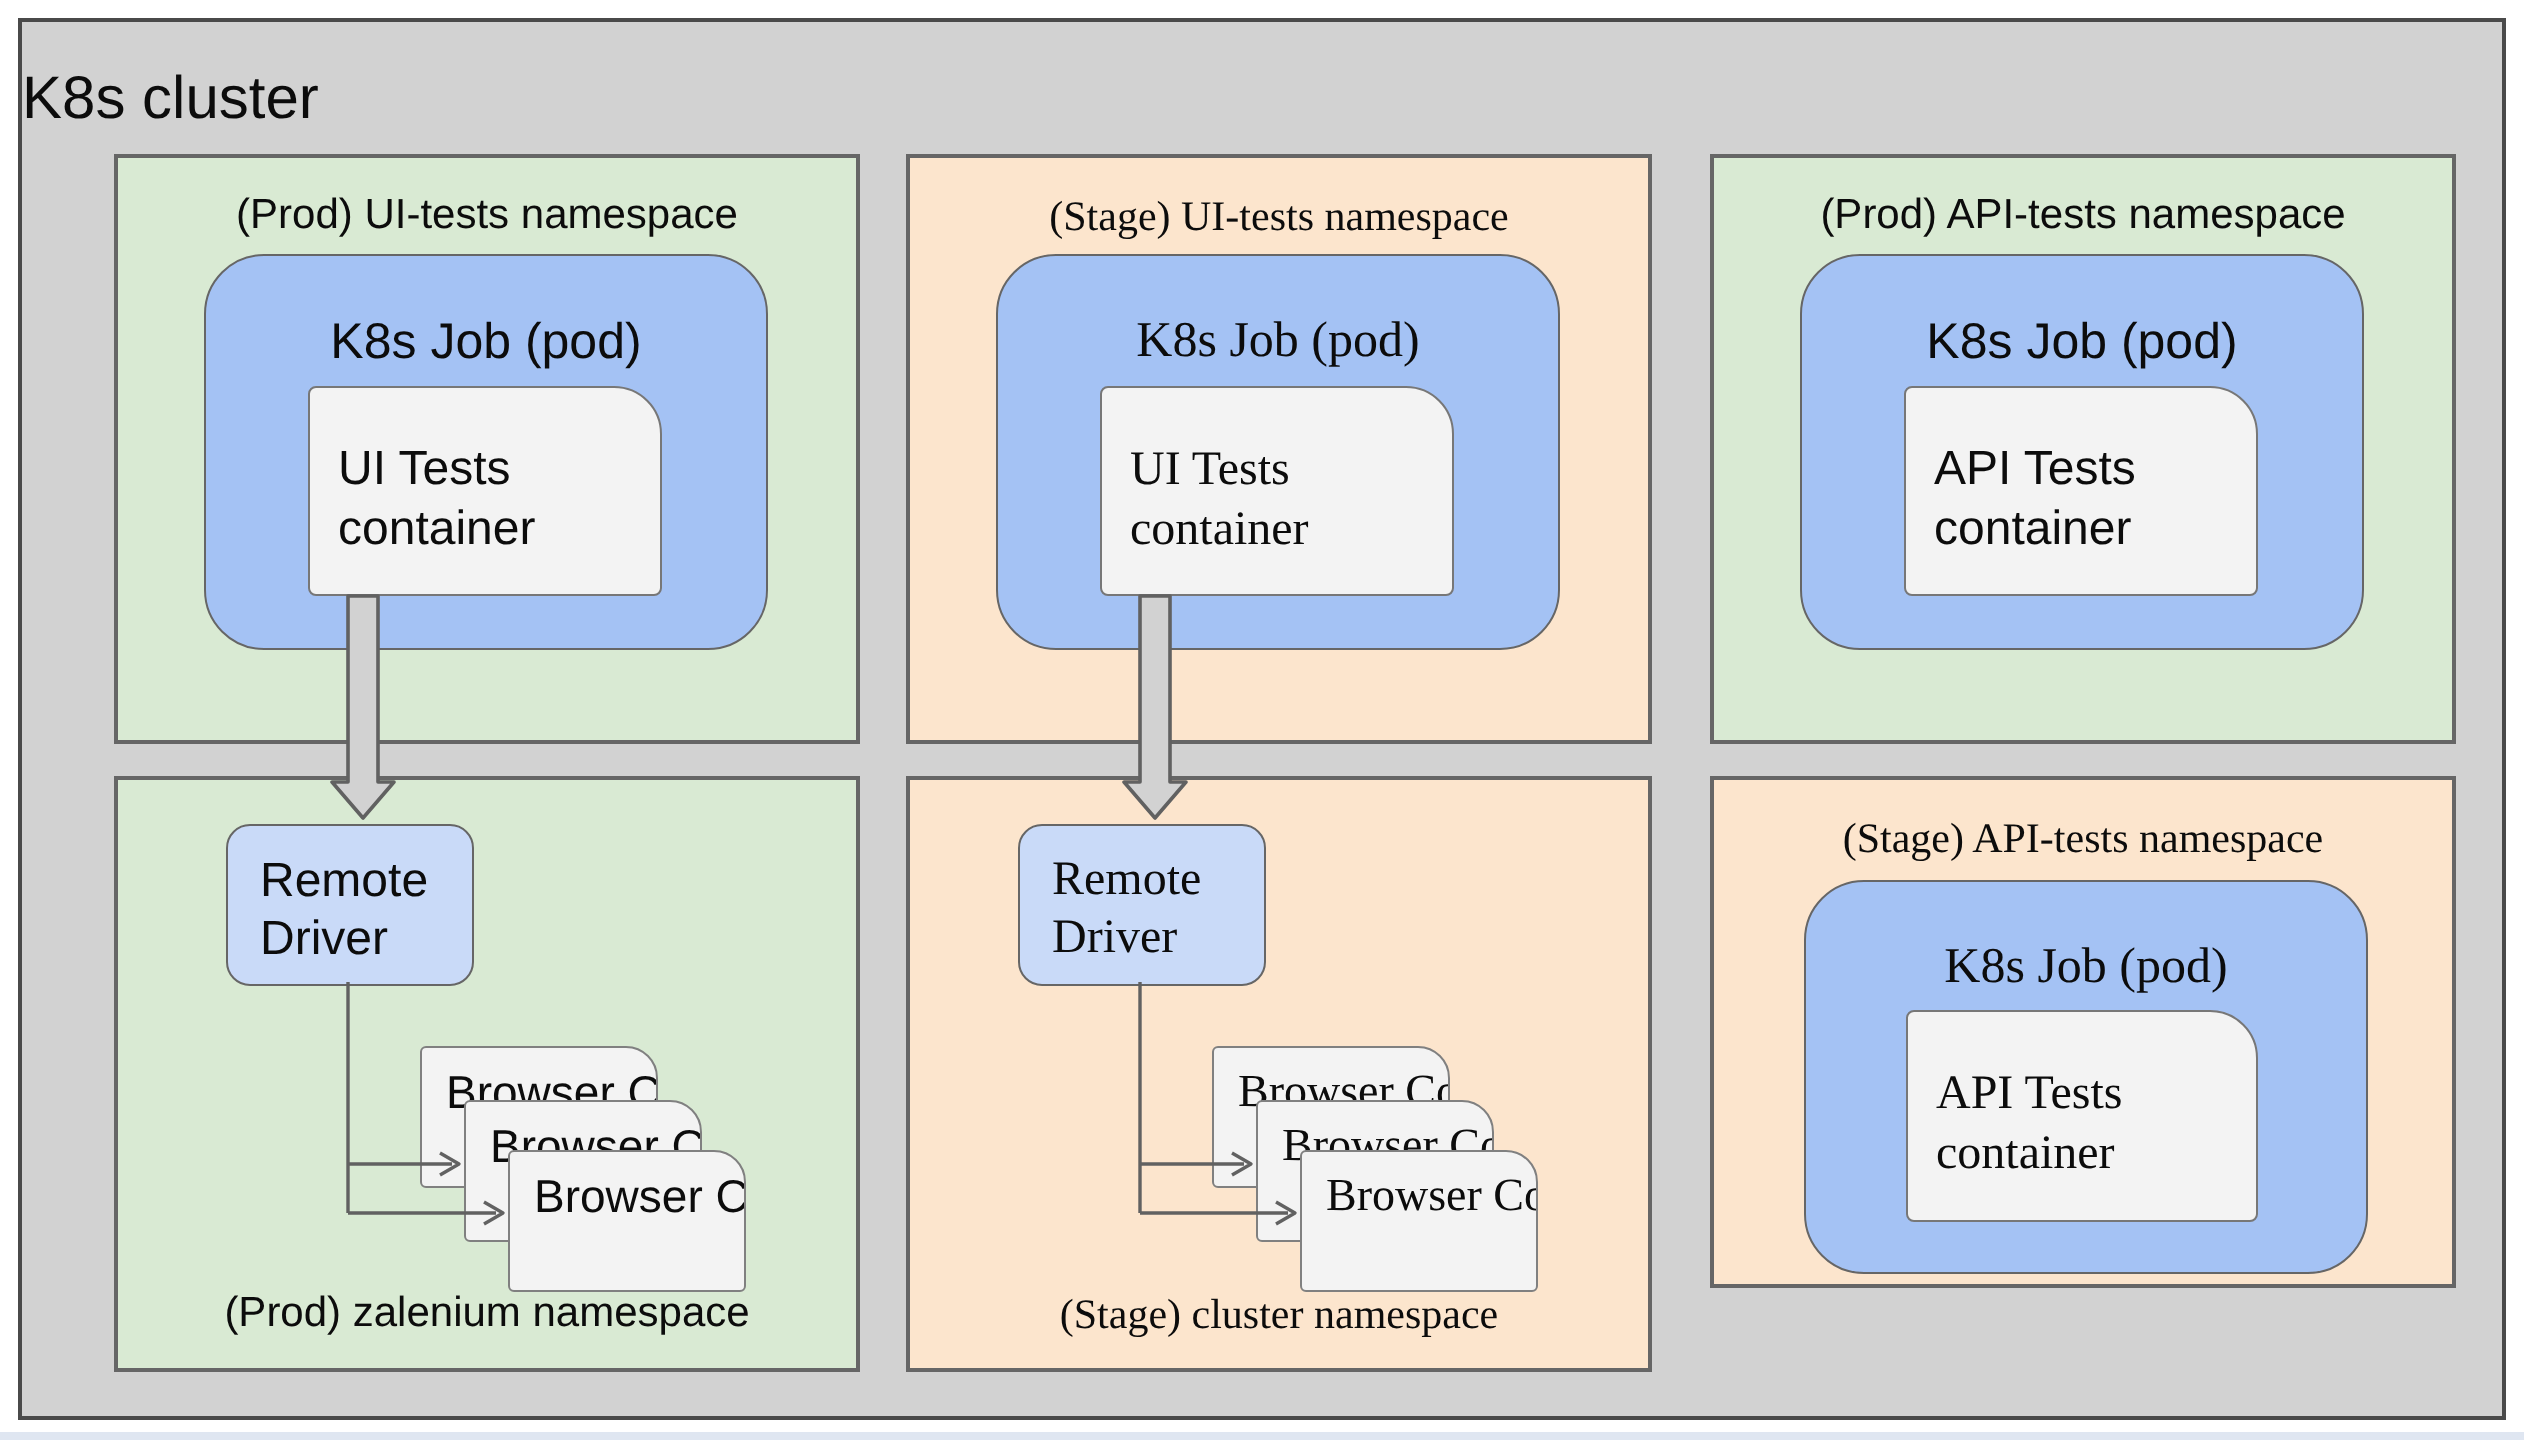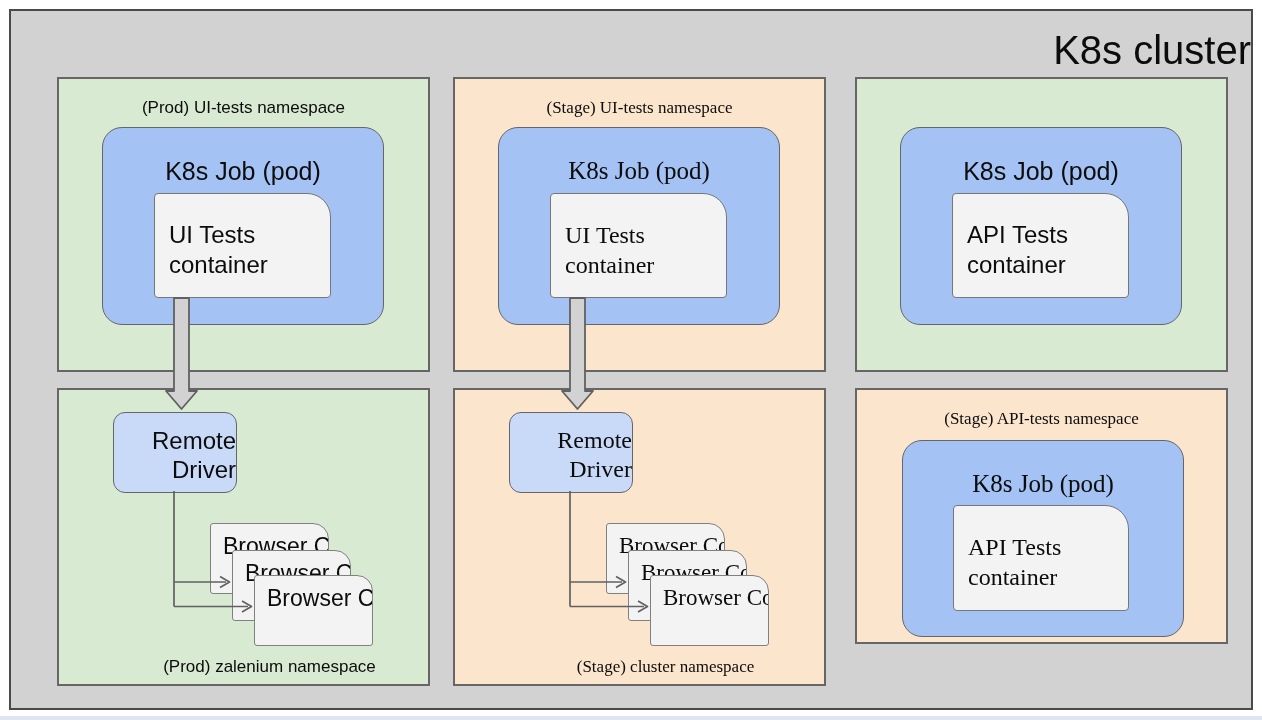--- a/index.html
+++ b/index.html
@@ -6,38 +6,38 @@
     --page-bg:#ffffff; --cluster-bg:#d2d2d2; --prod-bg:#d9ead3; --stage-bg:#fce5cd;
     --job-bg:#a4c2f4; --driver-bg:#c9daf8; --container-bg:#f3f3f3;
     --border:#666666; --outer-border:#4a4a4a; --connector:#616161;
     --text:#0c0c0c; --bottom-strip:#dfe6f1;
   }
   html,body{margin:0;padding:0;}
   body{font-family:"Liberation Sans","DejaVu Sans",sans-serif;color:var(--text);}
   .page{position:relative;width:1262px;height:720px;background:var(--page-bg);overflow:hidden;}
   .cluster{position:absolute;left:9px;top:9px;width:1244px;height:701px;
            background:var(--cluster-bg);border:2px solid var(--outer-border);box-sizing:border-box;}
-  .cluster-title{position:absolute;left:0;top:22px;width:100%;text-align:right;
-                 font-size:40px;line-height:34px;}
+  .cluster-title{position:absolute;left:0;top:22px;width:100%;text-align:left;
+                 font-size:30px;line-height:34px;}
   .ns{position:absolute;width:373px;border:2px solid var(--border);box-sizing:border-box;}
   .ns.green{background:var(--prod-bg);}
   .ns.orange{background:var(--stage-bg);font-family:Liberation Serif, serif;}
   .ns-title{position:absolute;left:0;top:14px;width:100%;text-align:center;
-            font-size:17px;line-height:30px;white-space:nowrap;}
-  .ns-title.bottom{top:auto;bottom:2px;margin-left:26px;}
+            font-size:21px;line-height:30px;white-space:nowrap;}
+  .ns-title.bottom{top:auto;bottom:12px;}
   .job{position:absolute;background:var(--job-bg);border:1.5px solid var(--border);
-       border-radius:20px;box-sizing:border-box;}
+       border-radius:30px;box-sizing:border-box;}
   .job-title{position:absolute;left:0;top:28px;width:100%;text-align:center;
              font-size:25px;line-height:30px;white-space:nowrap;}
   .container-box{position:absolute;background:var(--container-bg);border:1.5px solid #777;
                  border-radius:4px 24px 4px 4px;box-sizing:border-box;
                  font-size:24px;line-height:30px;padding:26px 12px 0 14px;}
   .driver{position:absolute;background:var(--driver-bg);border:1.5px solid var(--border);
           border-radius:12px;box-sizing:border-box;font-size:24px;line-height:29px;
-          padding:13px 0 0 16px;text-align:right;}
+          padding:13px 0 0 16px;}
   .browser{position:absolute;width:119px;height:71px;background:var(--container-bg);
            border:1.5px solid #808080;border-radius:3px 16px 3px 3px;box-sizing:border-box;
            font-size:23px;line-height:26px;padding:9px 0 0 12px;overflow:hidden;white-space:nowrap;}
   .overlay{position:absolute;left:0;top:0;width:1262px;height:720px;pointer-events:none;}
   .bottom-strip{position:absolute;left:0;bottom:0;width:100%;height:4px;background:var(--bottom-strip);}
 </style>
 </head>
 <body>
 
 <div class="page">
@@ -59,20 +59,21 @@
     <div class="ns-title">(Stage) UI-tests namespace</div>
     <div class="job" style="left:43px;top:48px;width:282px;height:198px;">
       <div class="job-title">K8s Job (pod)</div>
       <div class="container-box" style="left:51px;top:65px;width:177px;height:105px;">
         <span>UI Tests container</span>
       </div>
     </div>
   </section>
 
   <section class="ns green" style="left:855px;top:77px;height:295px;">
+    <div class="ns-title">(Prod) API-tests namespace</div>
     <div class="job" style="left:43px;top:48px;width:282px;height:198px;">
       <div class="job-title">K8s Job (pod)</div>
       <div class="container-box" style="left:51px;top:65px;width:177px;height:105px;">
         <span>API Tests container</span>
       </div>
     </div>
   </section>
 
   <section class="ns green" style="left:57px;top:388px;height:298px;">
     <div class="driver" style="left:54px;top:22px;width:124px;height:81px;">

